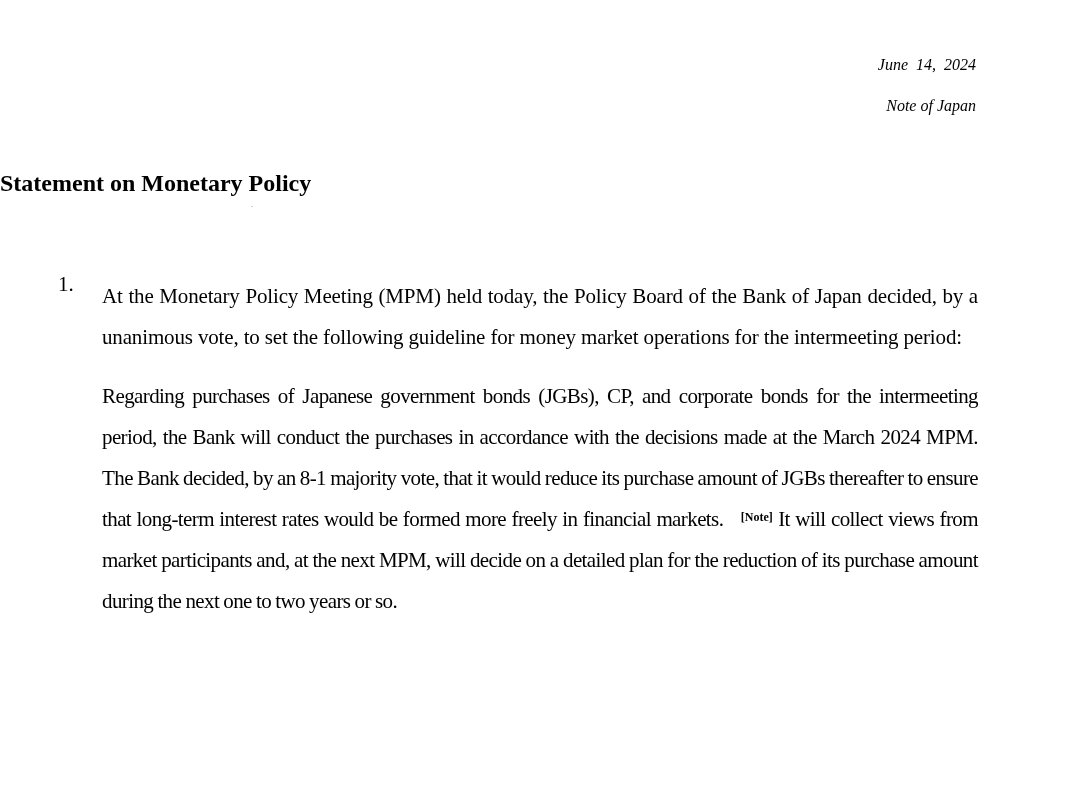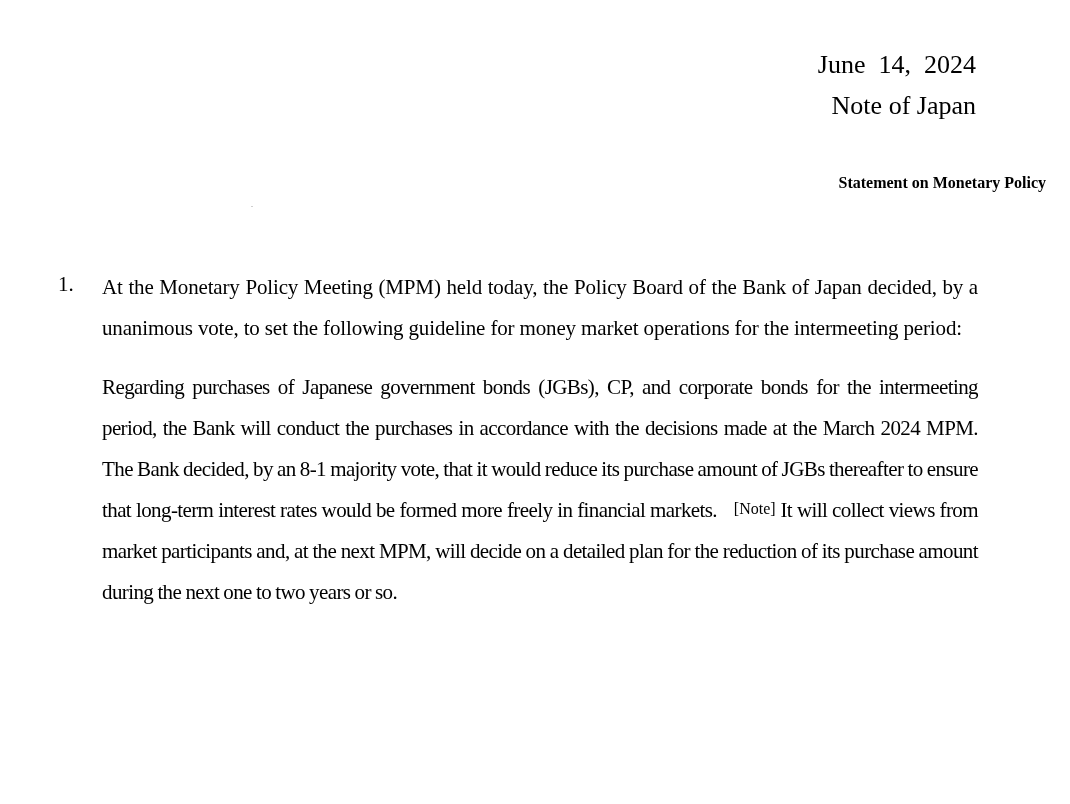--- a/index.html
+++ b/index.html
@@ -20,69 +20,70 @@
       left: 0;
       top: 0;
       width: 1070px;
       height: 804px;
     }
     .header-block {
       position: absolute;
       right: 94px;
       top: 44px;
       text-align: right;
-      font-size: 26px;
+      font-size: 16px;
       line-height: 41px;
+      font-style: italic;
     }
     .title {
       position: absolute;
-      left: 12px;
+      left: 0;
       width: 1034px;
       top: 168px;
-      text-align: right;
+      text-align: left;
       font-weight: bold;
-      font-size: 16px;
+      font-size: 24px;
       line-height: 30px;
     }
     .section {
       position: absolute;
       left: 58px;
       top: 264px;
       width: 920px;
     }
     .item-number {
       position: absolute;
       left: 0;
       top: 0;
       font-size: 21px;
       line-height: 41px;
     }
     .item-body {
       position: absolute;
       left: 44px;
-      top: 3px;
+      top: 12px;
       width: 876px;
     }
     .para {
       font-size: 21px;
       line-height: 41px;
       text-align: justify;
       margin: 0 0 18px 0;
       letter-spacing: -0.15px;
     }
     .para.condensed {
       letter-spacing: -0.6px;
       word-spacing: -0.5px;
     }
     .note-ref {
-      font-size: 16px;
+      font-size: 12px;
       vertical-align: top;
       position: relative;
       top: -2px;
-      font-weight: normal;
+      font-weight: bold;
       letter-spacing: 0;
       margin-left: 12px;
     }
     .speck {
       position: absolute;
       left: 251px;
       top: 206px;
       width: 2px;
       height: 1px;
       background: #cfcfcf;

